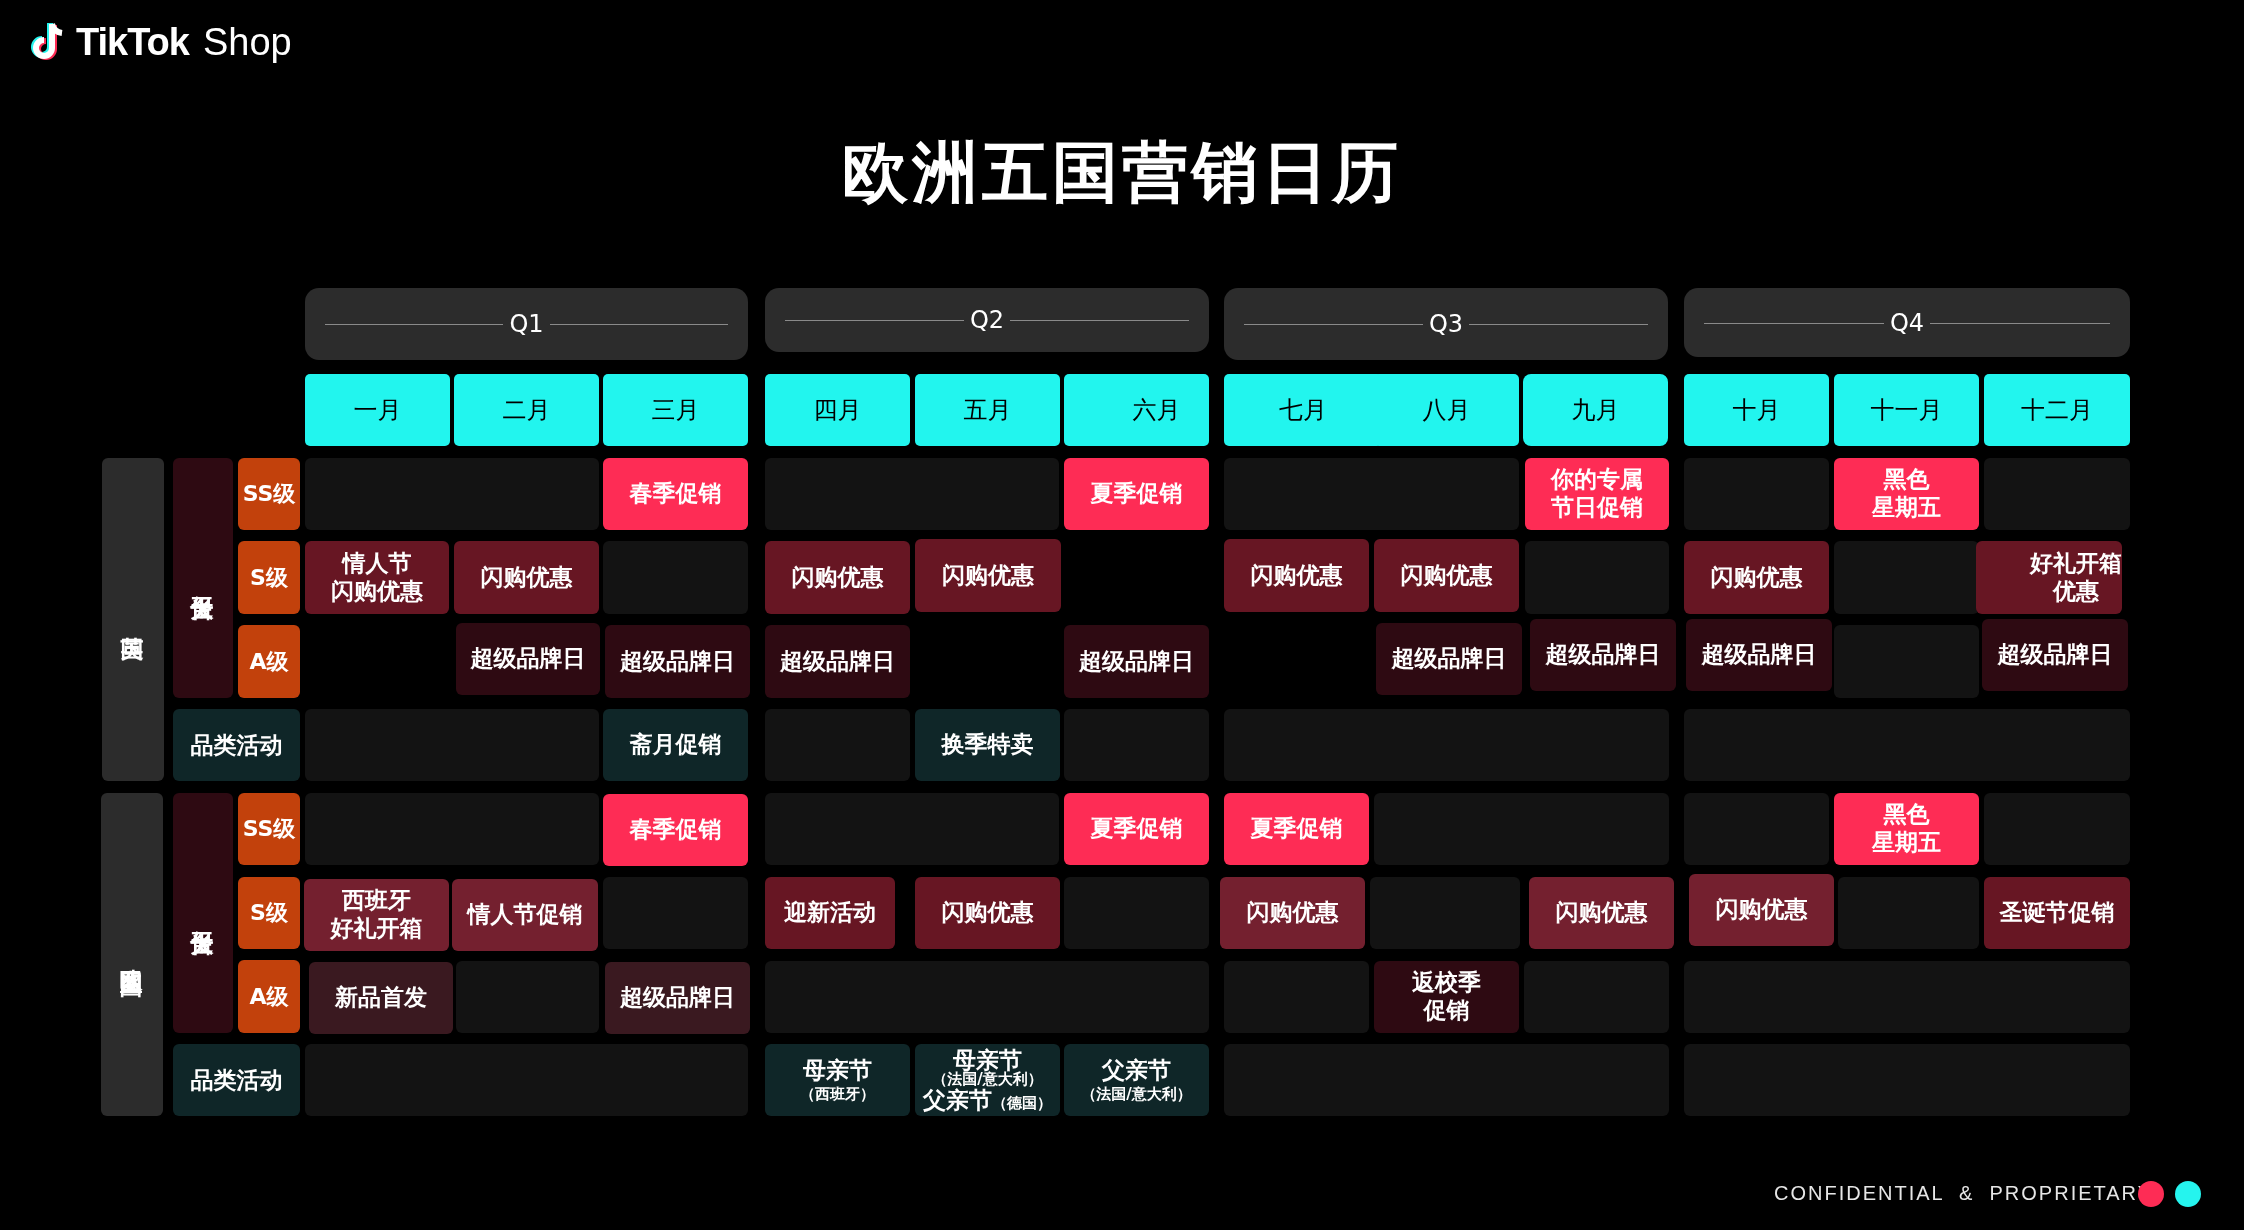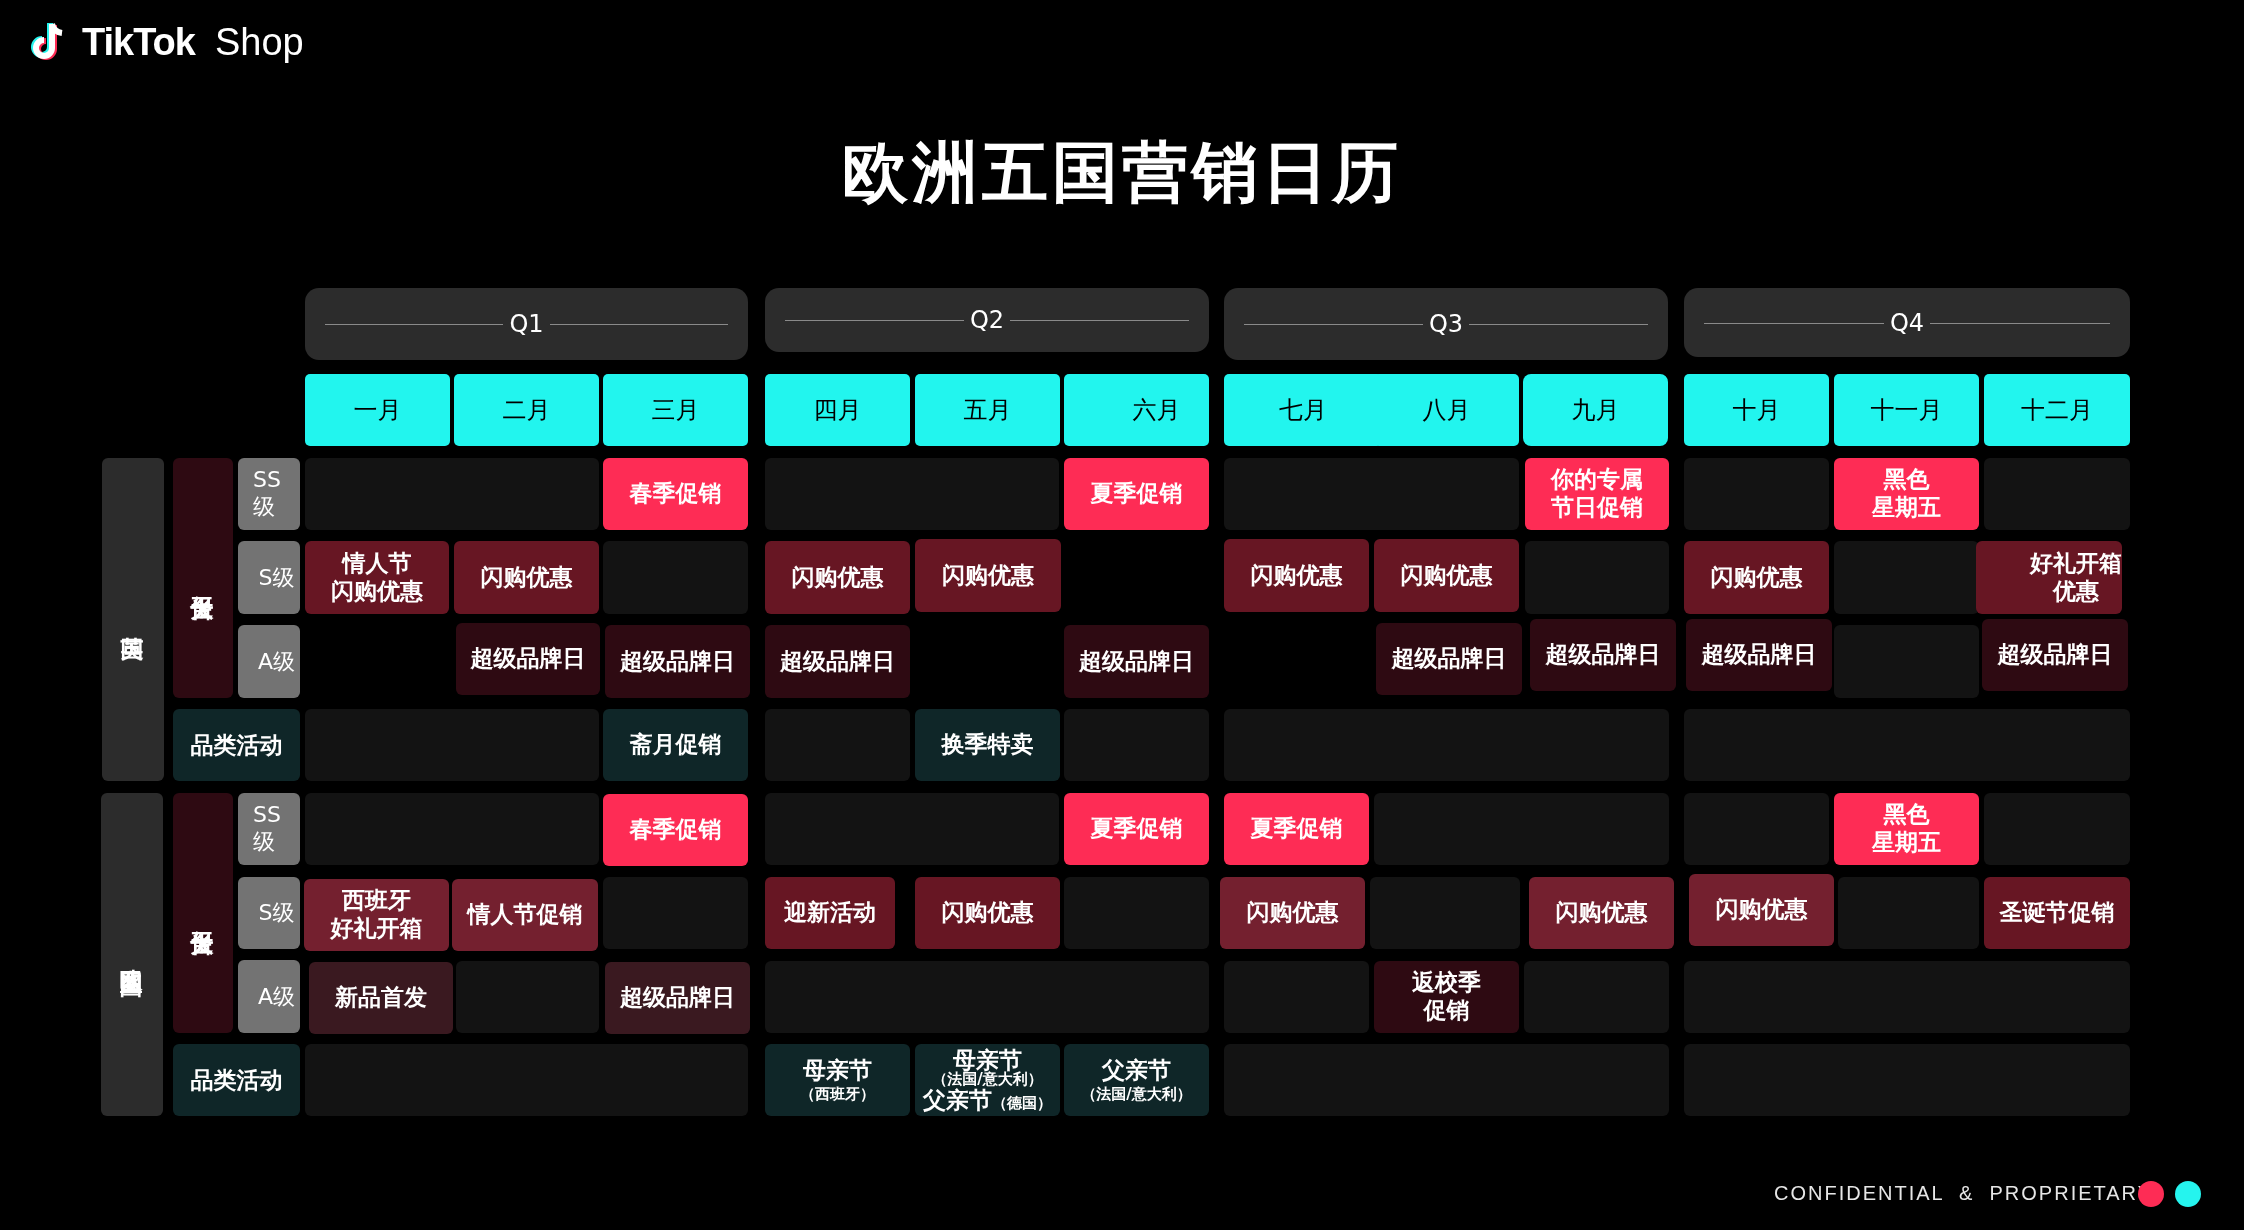--- a/index.html
+++ b/index.html
@@ -1,37 +1,37 @@
 <!DOCTYPE html>
 <html><head>
 <meta charset="utf-8">
 <style>
   html, body { margin:0; padding:0; background:#000; }
   body { width:2244px; height:1230px; position:relative; overflow:hidden; font-family:"DejaVu Sans","Liberation Sans",sans-serif; color:#fff; }
   .abs { position:absolute; box-sizing:border-box; }
-  .logo { left:30px; top:18px; height:48px; display:flex; align-items:center; gap:12px; }
+  .logo { left:30px; top:18px; height:48px; display:flex; align-items:center; gap:6px; }
   .logo .note { width:40px; height:44px; position:relative; }
   .logo .brand { font-family:"Liberation Sans",sans-serif; font-weight:bold; font-size:38px; letter-spacing:-1px; }
   .logo .shop { font-family:"Liberation Sans",sans-serif; font-size:38px; margin-left:8px; }
   .title { left:0; width:2244px; top:128px; text-align:center; font-size:66px; font-weight:bold; letter-spacing:4px; }
   .q { background:#2c2c2c; border-radius:14px; display:flex; align-items:center; justify-content:center; }
   .q .line { position:absolute; top:50%; height:1px; background:#8a8a8a; }
   .q .lbl { position:relative; z-index:1; background:#2c2c2c; padding:0 6px; font-size:24px; }
   .m { background:#22f5ee; color:#000; border-radius:5px; display:flex; align-items:center; justify-content:center; font-size:24px; }
   .cell { border-radius:6px; display:flex; align-items:center; justify-content:center; text-align:center; font-size:23px; line-height:1.2; font-weight:bold; }
   .empty { background:#131313; }
   .ss { background:#fe2c55; }
   .s { background:#671623; }
   .s2 { background:#74202f; }
   .a { background:#2e0a12; }
   .a2 { background:#3a1920; }
   .cat { background:#0f2628; }
   .country { background:#2c2c2c; border-radius:6px; display:flex; align-items:center; justify-content:center; writing-mode:vertical-rl; font-size:23px; font-weight:bold; letter-spacing:2px; }
   .plat { background:#2e0a12; border-radius:6px; display:flex; align-items:center; justify-content:center; writing-mode:vertical-rl; font-size:23px; font-weight:bold; }
-  .tier { background:#737373; border-radius:6px; display:flex; align-items:center; justify-content:center; font-size:22px; font-weight:normal;padding-left:15px; }
+  .tier { background:#c2410c; border-radius:6px; display:flex; align-items:center; justify-content:center; font-size:22px; font-weight:bold; }
   .catlbl { background:#0f2628; border-radius:6px; display:flex; align-items:center; justify-content:center; font-size:23px; font-weight:bold; }
   .sub { display:block; font-size:15px; font-weight:bold; }
   .footer { left:1774px; top:1182px; font-size:20px; letter-spacing:2px; color:#e6e6e6; font-family:"Liberation Sans",sans-serif; }
   .dot { width:26px; height:26px; border-radius:50%; top:1181px; }
 </style>
 </head>
 <body>
 
 <div class="abs logo">
   <span class="note">

